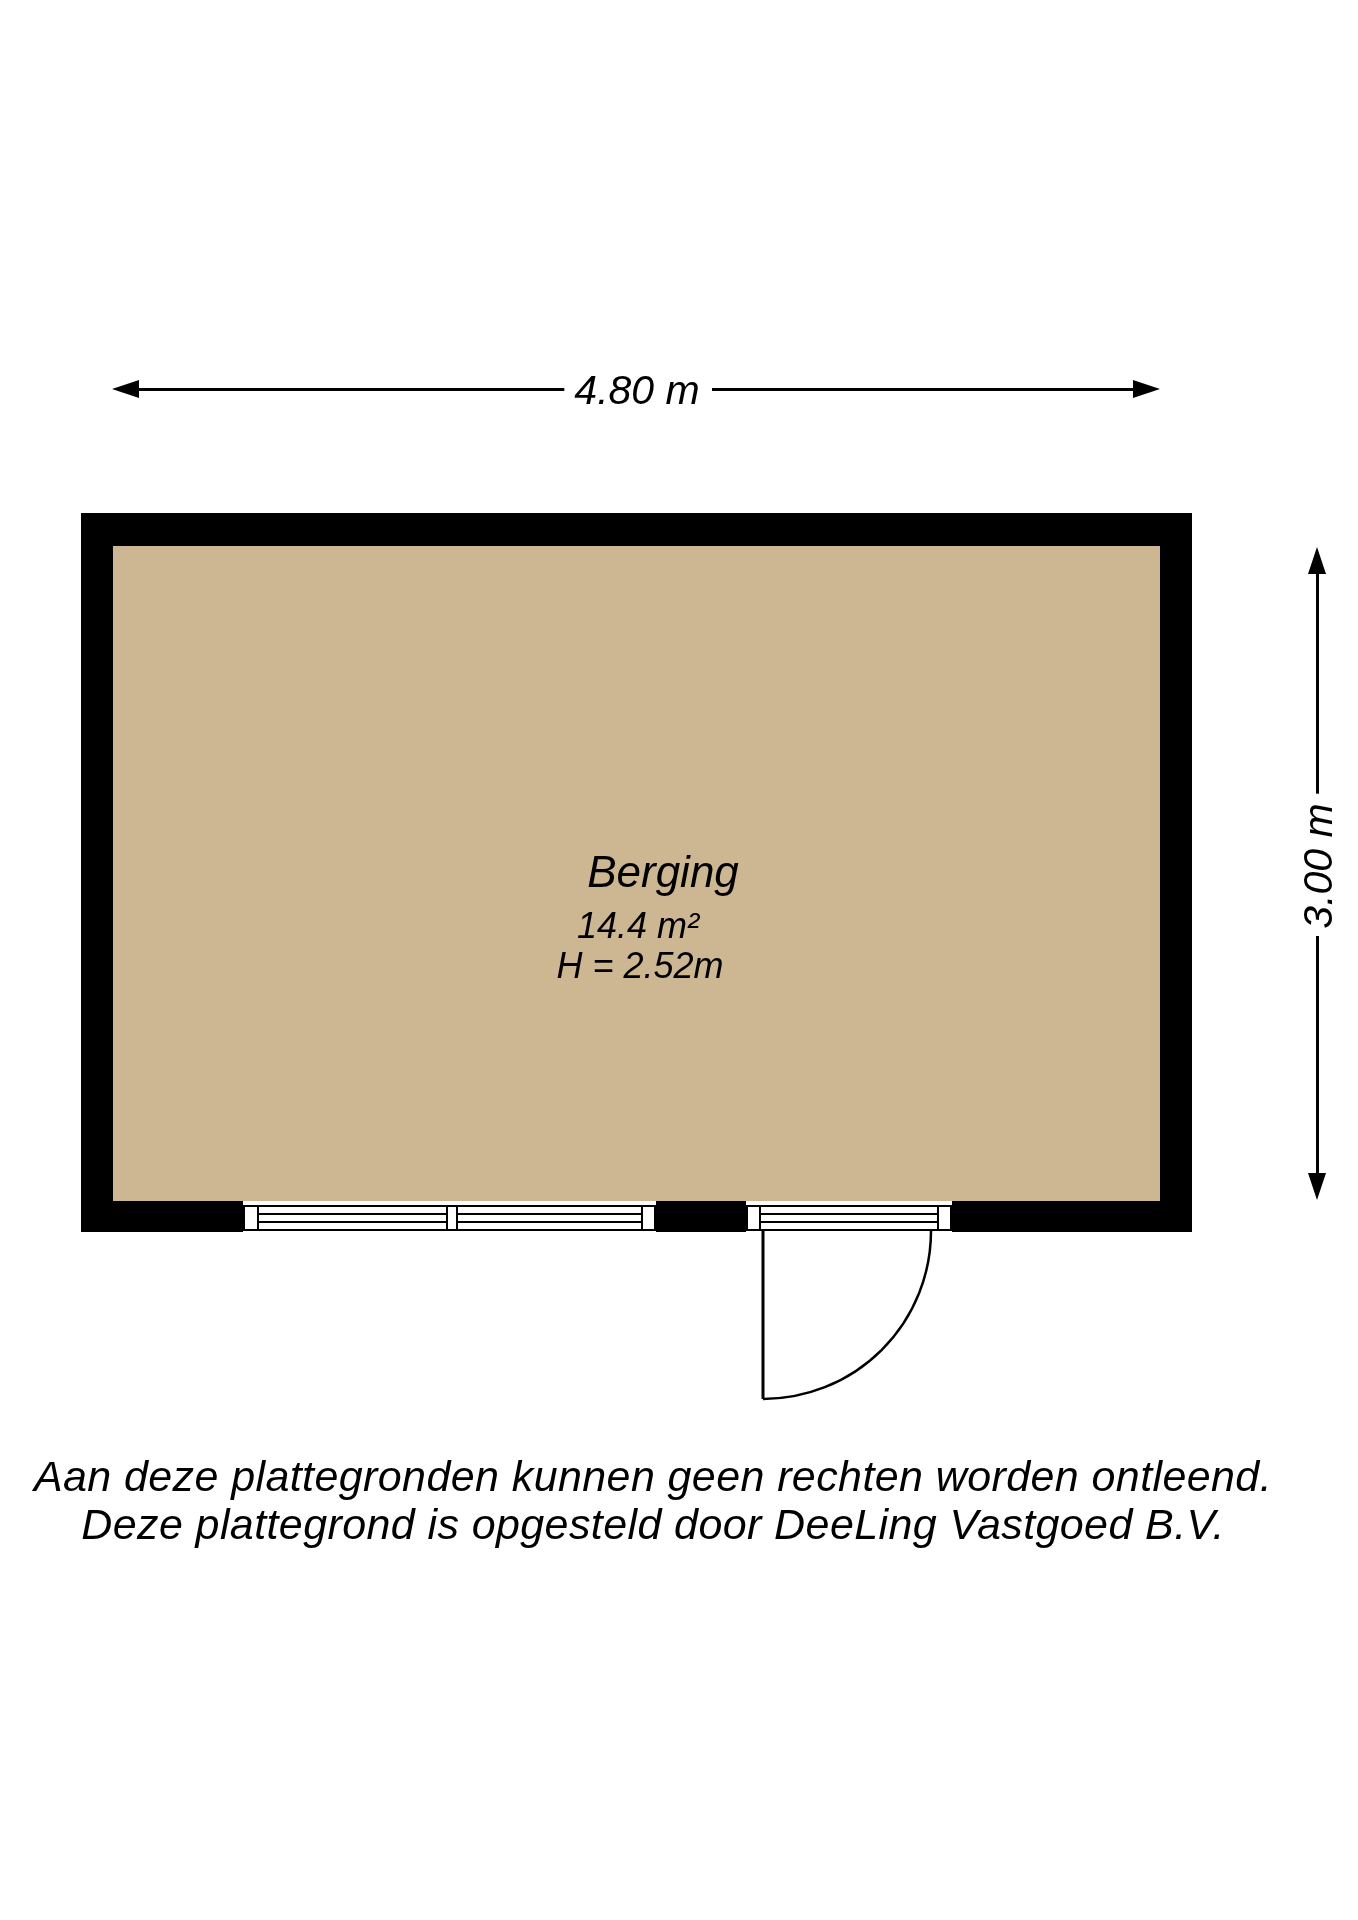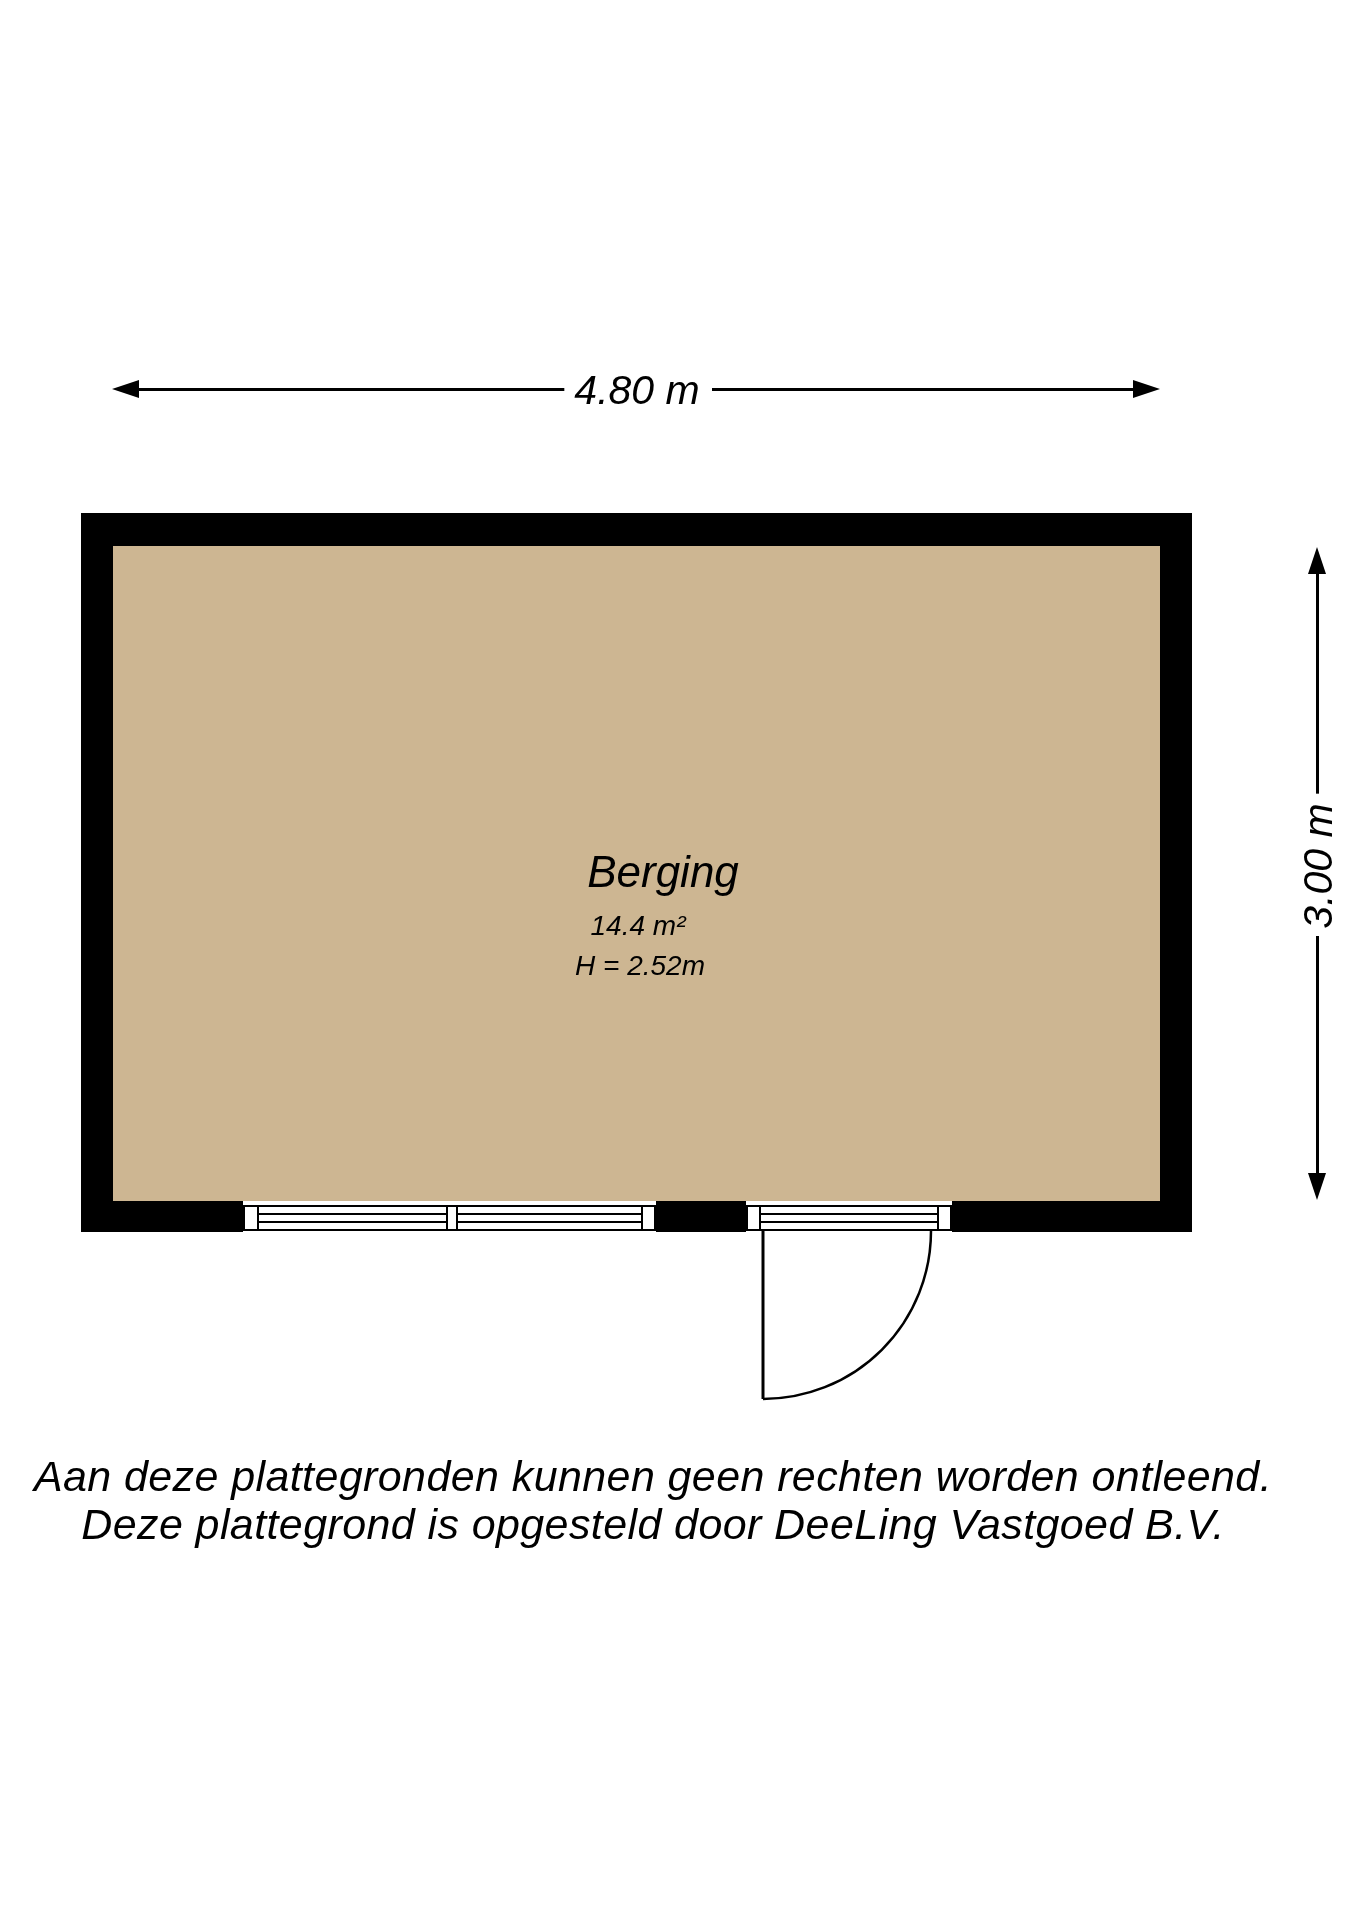--- a/index.html
+++ b/index.html
@@ -35,21 +35,21 @@
     background:var(--background);
     padding:0 10px;
   }
   .dim-label.vertical{transform:translate(-50%,-50%) rotate(-90deg);}
 
   
   .room-outer{background:var(--wall);}
   .room-floor{background:var(--floor);}
   .room-label{white-space:nowrap;transform:translate(-50%,-50%);}
   .room-name{font-size:44px;}
-  .room-meta{font-size:28px;}
+  .room-meta{font-size:36px;}
 
   
   .opening-backing{background:var(--background);}
   .frame-box{background:var(--background);border:2px solid var(--ink);}
   .window-strip{
     background:var(--background);
     border-top:2px solid var(--ink);
     border-bottom:2px solid var(--ink);
   }
   .window-strip .pane-line{

